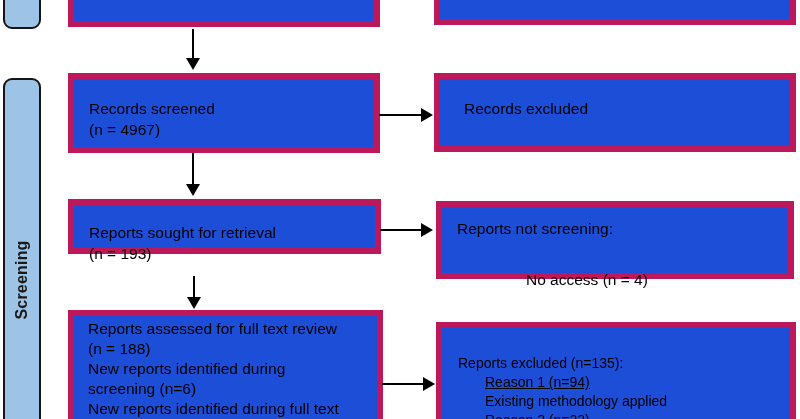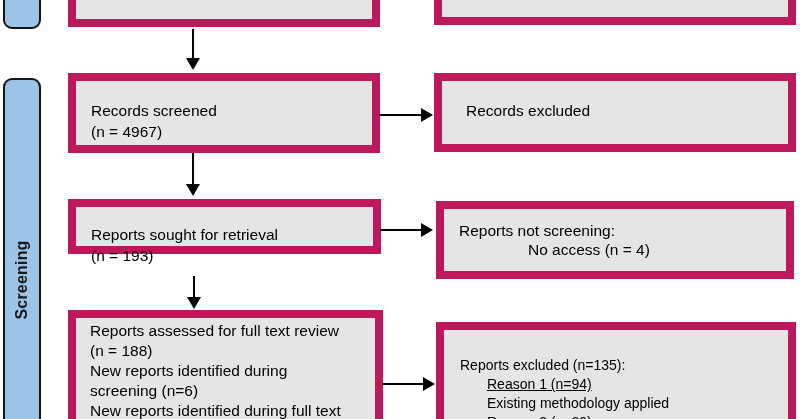--- a/index.html
+++ b/index.html
@@ -36,35 +36,35 @@
     transform: translate(-50%, -50%) rotate(-90deg);
     white-space: nowrap;
     font-weight: bold;
     font-size: 16px;
     color: #1a1a1a;
     letter-spacing: 0.2px;
   }
   
   .fbox {
     position: absolute;
-    background: #e5e5e5;
-    border: 8px solid #be185d;
+    background: #1d4ed8;
+    border: 6px solid #be185d;
     box-sizing: border-box;
     font-size: 15.5px;
     line-height: 21px;
   }
   #box-prev-left   { left: 68px;  top: -30px; width: 312px; height: 57px; }
   #box-prev-right  { left: 434px; top: -30px; width: 362px; height: 55px; }
   #box-records-screened { left: 68px;  top: 73px;  width: 312px; height: 80px; padding: 19px 10px 0 15px; }
   #box-records-excluded { left: 434px; top: 73px;  width: 362px; height: 79px; padding: 19px 10px 0 24px; }
   #box-reports-sought   { left: 68px;  top: 199px; width: 313px; height: 55px; padding: 17px 10px 12px 15px; }
   #box-reports-not-retrieved { left: 436px; top: 201px; width: 358px; height: 78px; padding: 12px 8px 0 15px; line-height: 19px; }
   #box-reports-assessed { left: 68px;  top: 310px; width: 315px; height: 135px; padding: 3px 10px 0 14px; line-height: 20px; }
   #box-reports-excluded { left: 436px; top: 322px; width: 360px; height: 112px; padding: 26px 8px 0 16px; font-size: 14px; line-height: 19px; }
-  .indent-lg { margin-left: 69px; }
+  .indent-lg { margin-left: 69px; margin-top: 32px; }
   .indent-sm { margin-left: 27px; }
   .u { text-decoration: underline; }
   
   .aline { position: absolute; background: #000000; }
   .ahead-down {
     position: absolute; width: 0; height: 0;
     border-left: 7px solid transparent;
     border-right: 7px solid transparent;
     border-top: 12px solid #000000;
   }

